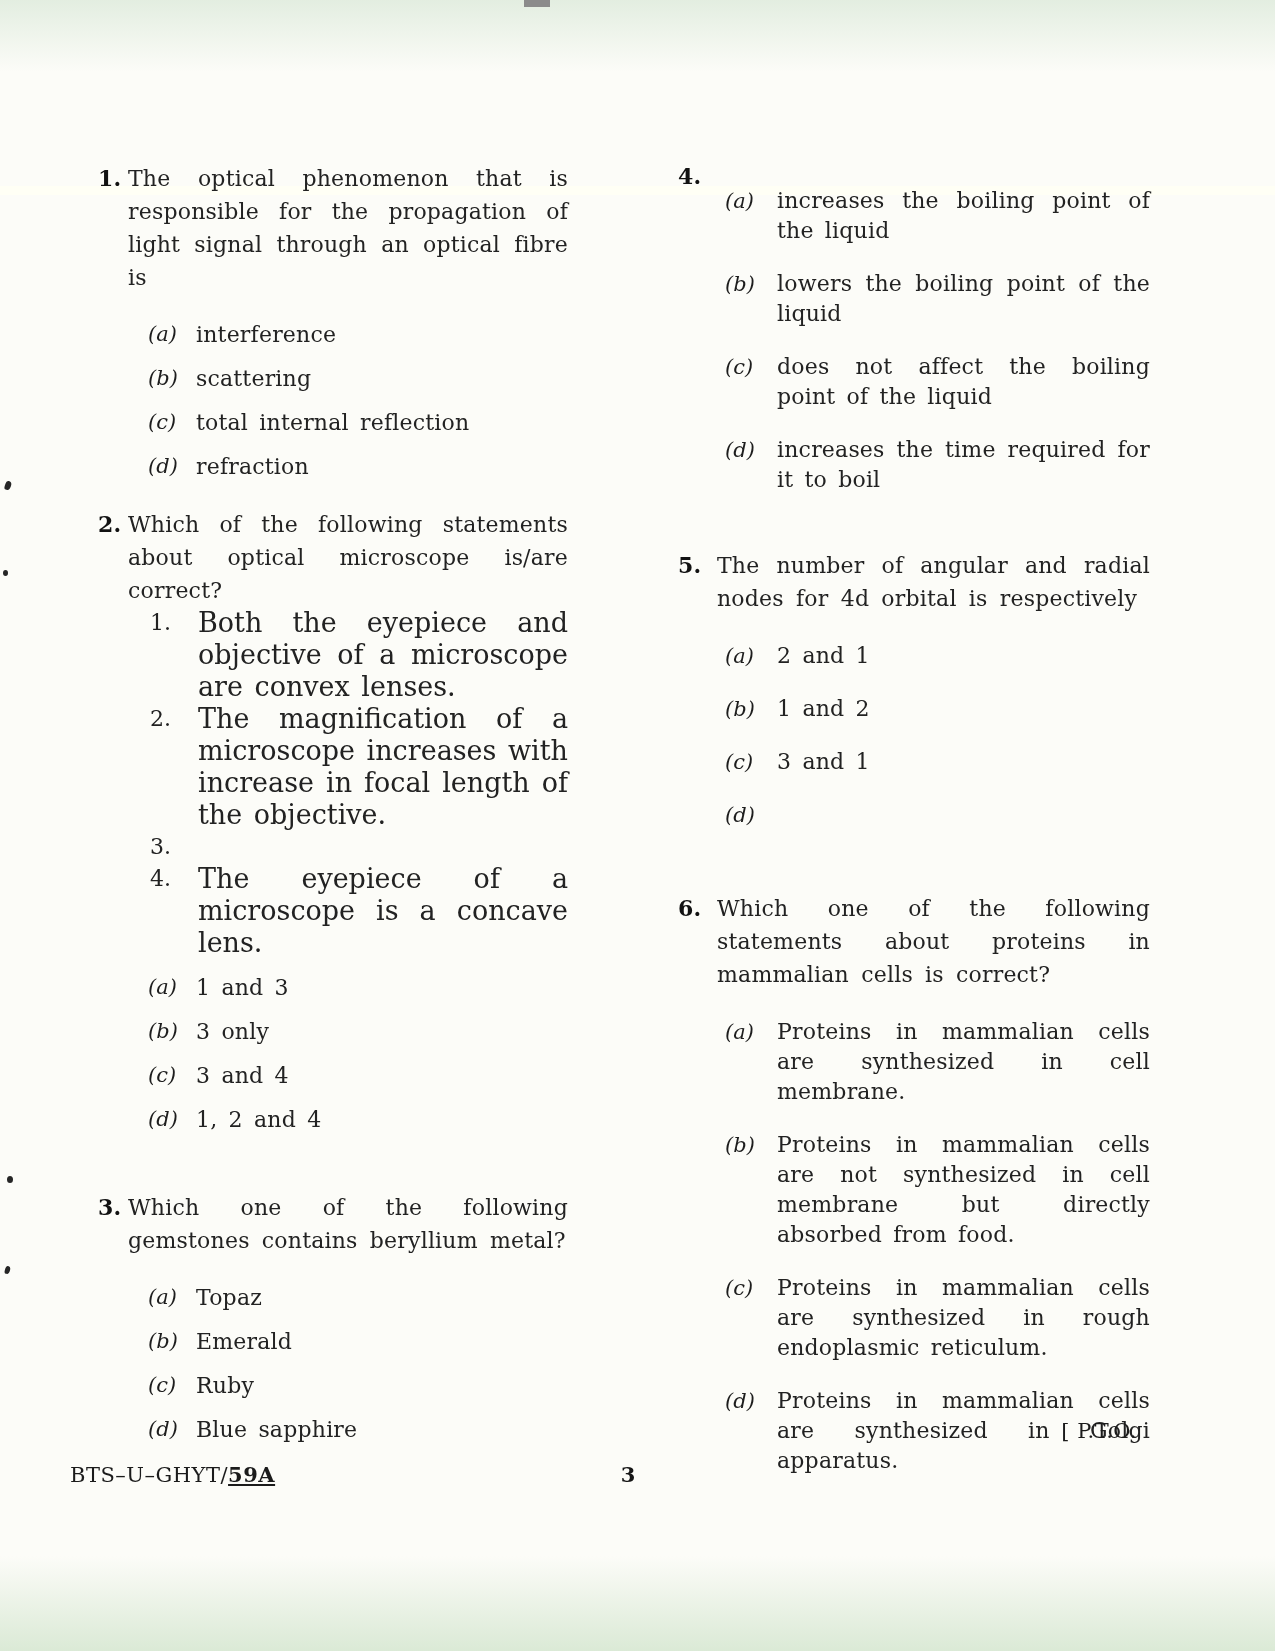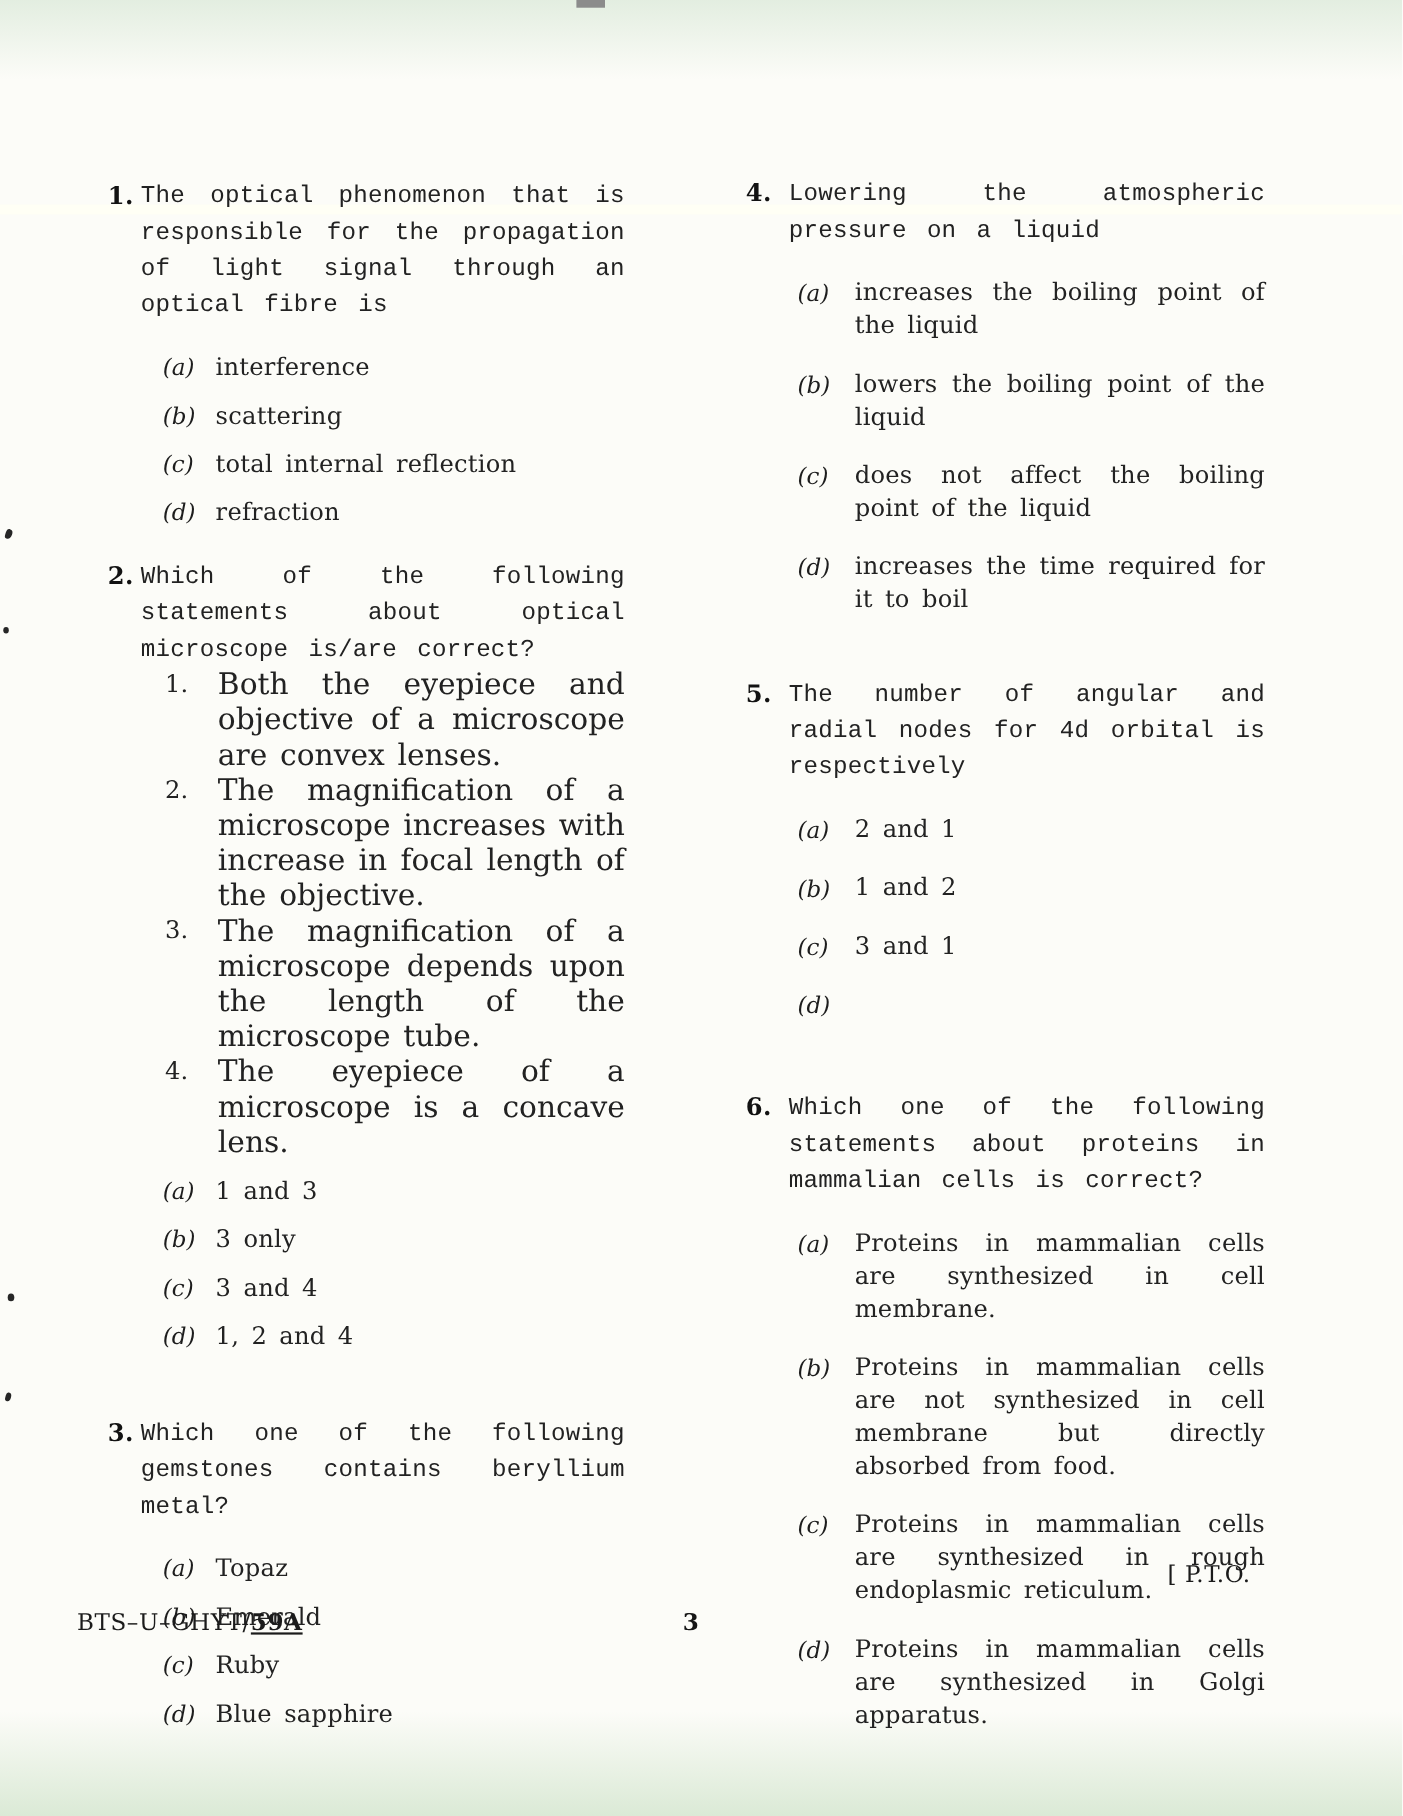--- a/index.html
+++ b/index.html
@@ -45,21 +45,21 @@
 
   .question { display:flex; }
   .q-num {
     flex:0 0 30px; font-weight:bold; font-size:22px; line-height:33px;
     color:#121212; letter-spacing:0.3px;
   }
   .col-right .q-num { flex:0 0 39px; }
   .q-body { flex:1; min-width:0; }
   .q-stem {
     font-size:22px; line-height:33px; text-align:justify;
-    word-spacing:5px; letter-spacing:0.2px;font-family:Liberation Mono, monospace;
+    word-spacing:5px; letter-spacing:0.2px;
   }
 
   
   .statements { margin-top:0; padding-left:22px; }
   .statement { display:flex; }
   .stmt-num { flex:0 0 48px; font-size:22px; line-height:32px; }
   .stmt-text {
     flex:1; font-size:27px; line-height:32px; text-align:justify; word-spacing:3px;
   }
   .note {
@@ -155,21 +155,20 @@
           <div class="statement">
             <span class="stmt-num">1.</span>
             <span class="stmt-text">Both the eyepiece and objective of a microscope are convex lenses.</span>
           </div>
           <div class="statement">
             <span class="stmt-num">2.</span>
             <span class="stmt-text">The magnification of a microscope increases with increase in focal length of the objective.</span>
           </div>
           <div class="statement">
             <span class="stmt-num">3.</span>
-            <span class="stmt-text">The magnification of a microscope depends upon the length of the microscope tube.</span>
           </div>
           <div class="statement">
             <span class="stmt-num">4.</span>
             <span class="stmt-text">The eyepiece of a microscope is a concave lens.</span>
           </div>
         </div>
         <div class="options">
           <div class="option">
             <span class="opt-letter">(a)</span>
             <span class="opt-text">1 and 3</span>
@@ -215,21 +214,20 @@
       </div>
     </section>
 
   </div>
 
   <div class="col col-right">
 
     <section class="question" id="q4">
       <div class="q-num">4.</div>
       <div class="q-body">
-        <p class="q-stem">Lowering the atmospheric pressure on a liquid</p>
         <div class="options">
           <div class="option">
             <span class="opt-letter">(a)</span>
             <span class="opt-text">increases the boiling point of the liquid</span>
           </div>
           <div class="option">
             <span class="opt-letter">(b)</span>
             <span class="opt-text">lowers the boiling point of the liquid</span>
           </div>
           <div class="option">

